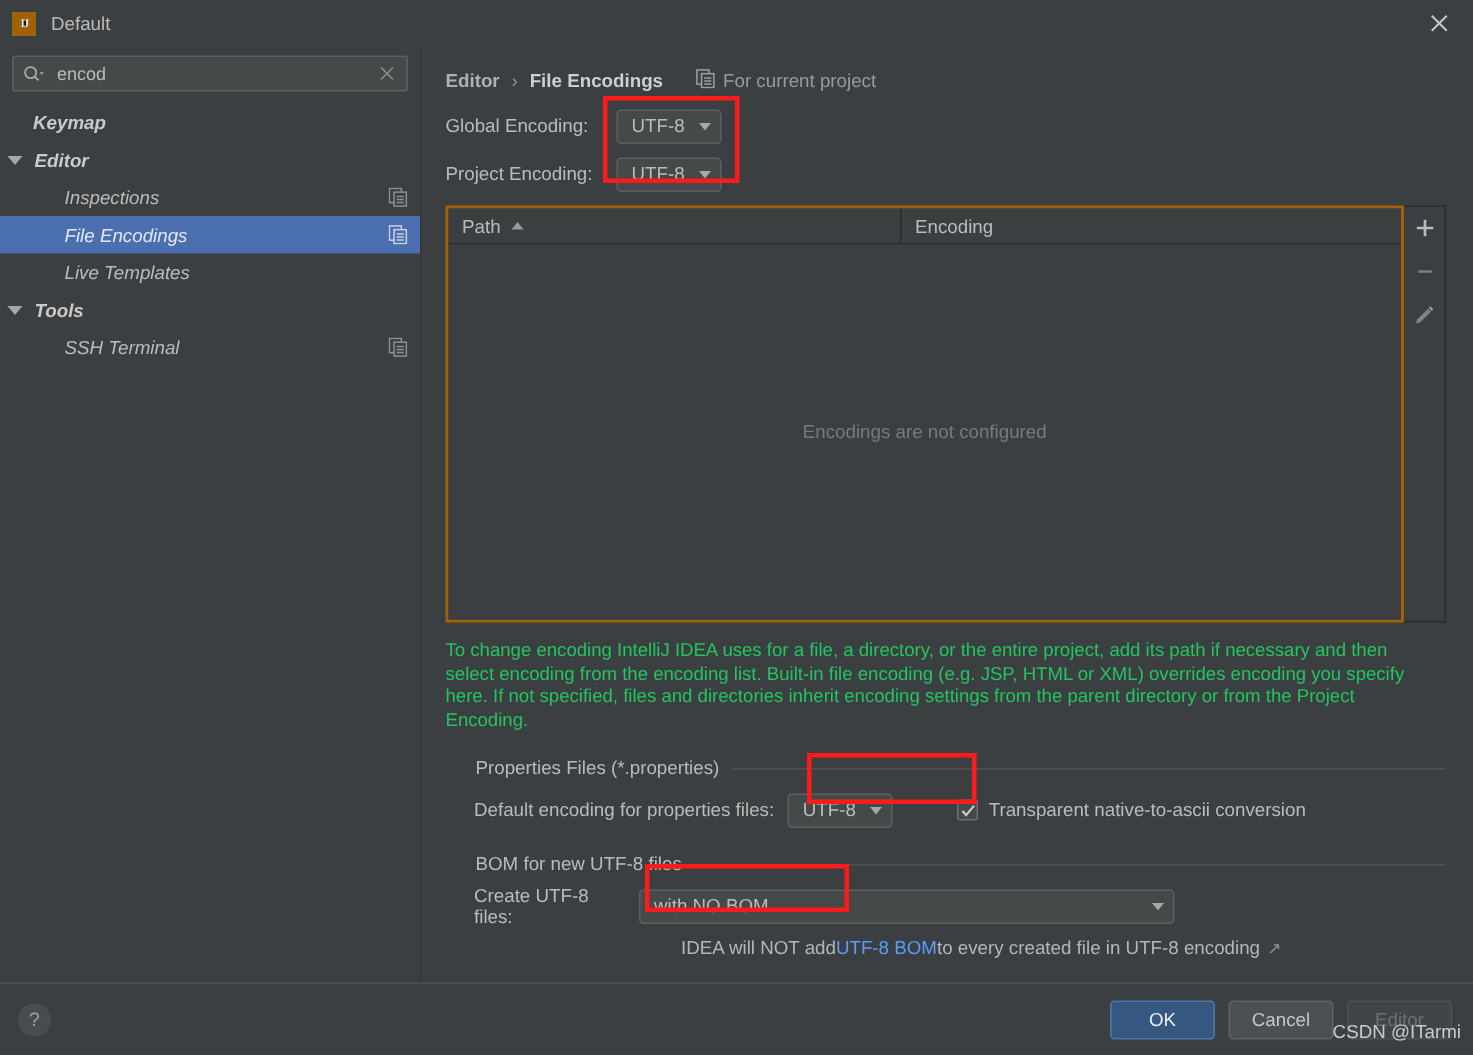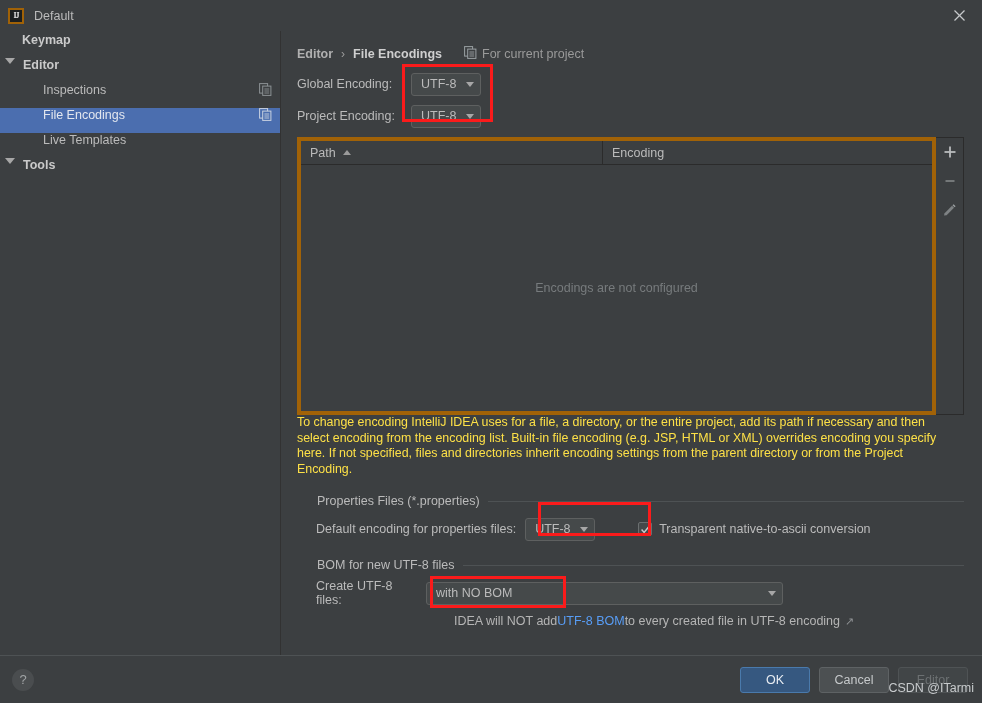--- a/index.html
+++ b/index.html
@@ -30,21 +30,21 @@
     height: 31px;
     background: #3c3f41;
     display: flex;
     align-items: center;
     padding: 0 0 0 8px;
     flex: none;
     position: relative;
   }
   .ij-logo {
     width: 16px; height: 16px;
-    border: 2px solid #a16207;
+    border: 6px solid #a16207;
     background: #1c1f20;
     box-sizing: border-box;
     display: flex; align-items: center; justify-content: center;
     font-size: 8px;
     color: #e8e8e8;
     font-family: "Liberation Serif", serif;
     letter-spacing: -1px;
     font-weight: bold;
     line-height: 1;
   }
@@ -117,25 +117,26 @@
     margin-right: 2px;
   }
   .tree {
     flex: 1 1 auto;
     overflow: hidden;
     padding-top: 2px;
   }
   .tree-row {
     height: 25px;
     display: flex;
-    align-items: flex-start;
+    align-items: center;
     padding-right: 8px;
     cursor: default;
     position: relative;
     box-sizing: border-box;
+    font-style: italic;
   }
   .tree-row.selected {
     background: #4b6eaf;
   }
   .tree-row.selected .tree-label { color: #e3e7ef; }
   .twisty {
     width: 14px;
     flex: none;
     display: flex;
     align-items: center;
@@ -230,21 +231,21 @@
 
   
   .table-area {
     display: flex;
     margin-top: 8px;
     height: 278px;
   }
   .table-box {
     flex: 1 1 auto;
     min-width: 0;
-    border: 4px solid #a16207;
+    border: 2px solid #a16207;
     background: #3c3f41;
     display: flex;
     flex-direction: column;
     box-sizing: border-box;
   }
   .table-head {
     height: 23px;
     display: flex;
     background: #3c3f41;
     border-bottom: 1px solid #2b2b2b;
@@ -291,21 +292,22 @@
     gap: 5px;
     box-sizing: border-box;
   }
   .tool-btn {
     width: 26px; height: 24px;
     display: flex; align-items: center; justify-content: center;
     cursor: pointer;
   }
 
   .desc {
-    color: #fde047;
+    margin-top: 11px;
+    color: #22c55e;
     font-size: 12.4px;
     line-height: 15.5px;
     max-width: 660px;
   }
 
   
   .group {
     margin-top: 17px;
   }
   .group-title {
@@ -459,20 +461,38 @@
       <svg width="13" height="13" viewBox="0 0 13 13" aria-hidden="true">
         <line x1="1.5" y1="1.5" x2="11.5" y2="11.5" stroke="#c6c9cb" stroke-width="1.3"></line>
         <line x1="11.5" y1="1.5" x2="1.5" y2="11.5" stroke="#c6c9cb" stroke-width="1.3"></line>
       </svg>
     </div>
   </div>
 
   <div class="body-split">
 
     <div class="sidebar">
+      <div class="search-wrap">
+        <div class="search-box">
+          <span class="search-icon-g">
+            <svg width="15" height="13" viewBox="0 0 15 13" aria-hidden="true">
+              <circle cx="5.4" cy="5.4" r="3.7" fill="none" stroke="#a8abad" stroke-width="1.2"></circle>
+              <line x1="8.2" y1="8.2" x2="10.6" y2="10.6" stroke="#a8abad" stroke-width="1.3"></line>
+              <path d="M11.4 5.2 L14.2 5.2 L12.8 7.0 Z" fill="#a8abad"></path>
+            </svg>
+          </span>
+          <input class="search-input" type="text" value="encod" style="">
+          <span class="clear-icon">
+            <svg width="10" height="10" viewBox="0 0 10 10" aria-hidden="true">
+              <line x1="1" y1="1" x2="9" y2="9" stroke="#8d9092" stroke-width="1.1"></line>
+              <line x1="9" y1="1" x2="1" y2="9" stroke="#8d9092" stroke-width="1.1"></line>
+            </svg>
+          </span>
+        </div>
+      </div>
 
       <div class="tree">
 
         <div class="tree-row bold" style="padding-left:22px;">
           <span class="tree-label">Keymap</span>
           <span class="tree-spacer"></span>
         </div>
 
         <div class="tree-row bold" style="padding-left:0;">
           <span class="twisty">
@@ -516,20 +536,33 @@
         </div>
 
         <div class="tree-row bold" style="padding-left:0;">
           <span class="twisty">
               <span class="tri"></span>
             </span>
           <span class="tree-label" style="margin-left:6px;">Tools</span>
           <span class="tree-spacer"></span>
         </div>
 
+        <div class="tree-row" style="padding-left:43px;">
+          <span class="tree-label">SSH Terminal</span>
+          <span class="tree-spacer"></span>
+          <span class="scope-icon">
+            <svg width="13" height="13" viewBox="0 0 13 13" aria-hidden="true">
+              <rect x="0.6" y="0.6" width="8" height="9.5" fill="none" stroke="#9aa0a3" stroke-width="1"></rect>
+              <rect x="3.7" y="3.1" width="8.2" height="9.3" fill="#3c3f41" stroke="#9aa0a3" stroke-width="1"></rect>
+              <line x1="5.4" y1="6" x2="10.2" y2="6" stroke="#9aa0a3" stroke-width="0.9"></line>
+              <line x1="5.4" y1="8" x2="10.2" y2="8" stroke="#9aa0a3" stroke-width="0.9"></line>
+              <line x1="5.4" y1="10" x2="10.2" y2="10" stroke="#9aa0a3" stroke-width="0.9"></line>
+            </svg>
+          </span>
+        </div>
 
       </div>
     </div>
 
     <div class="content">
 
       <div class="breadcrumb">
         <span class="crumb dim">Editor</span>
         <span class="crumb-sep">›</span>
         <span class="crumb">File Encodings</span>

